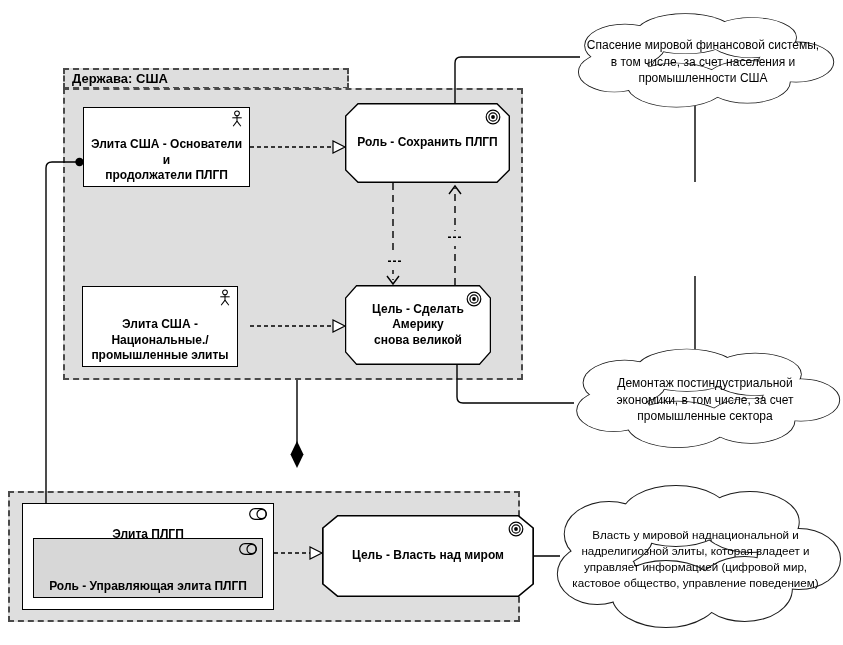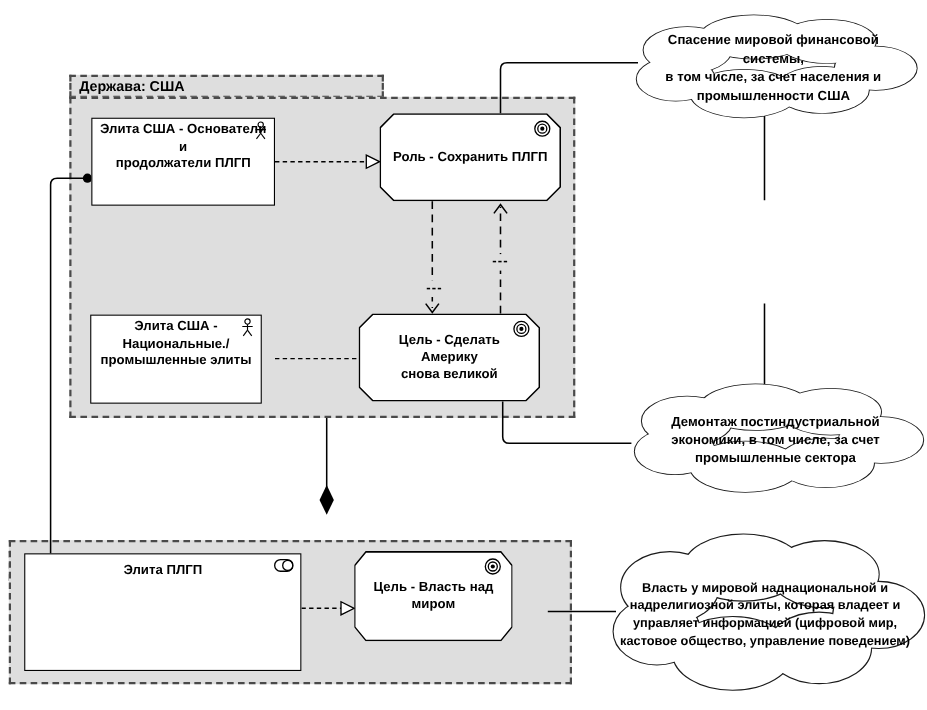--- a/index.html
+++ b/index.html
@@ -9,40 +9,40 @@
   .abs{position:absolute;}
   .ml{white-space:pre-line;}
 
   
   .grp{background:#DEDEDE;border:2px dashed #4a4a4a;box-sizing:border-box;}
   .grp-title{font-weight:bold;padding-left:7px;display:flex;align-items:center;
              box-sizing:border-box;height:100%;}
 
   
   .node{background:#fff;border:1.3px solid #000;box-sizing:border-box;
-        display:flex;align-items:flex-start;justify-content:center;text-align:center;
+        display:flex;align-items:flex-end;justify-content:center;text-align:center;
         font-size:12px;font-weight:bold;line-height:1.3;}
   .node.graybox{background:#D7D7D7;}
   .node .nlabel{padding:2px 6px;}
 
   
   .goal{box-sizing:border-box;}
   .goal svg.shape{position:absolute;inset:0;width:100%;height:100%;}
   .goal .shape polygon{fill:#fff;stroke:#000;stroke-width:1.4;}
   .goal .nlabel{position:absolute;inset:0;display:flex;align-items:center;
         justify-content:center;text-align:center;font-size:12px;font-weight:bold;
         line-height:1.3;padding:0 10px;}
 
   
   .cloud svg.cshape{position:absolute;inset:0;width:100%;height:100%;}
   .cloud use{stroke:#1b1b1b;stroke-width:2;}
   .cloud use.nostroke{stroke:none;}
   .cloud.magenta use{stroke:#333;stroke-width:2.8;}
   .cloud .cloud-text{position:absolute;inset:0;display:flex;align-items:center;
-        justify-content:center;text-align:center;font-size:12px;font-weight:bold;
+        justify-content:center;text-align:center;font-size:12px;font-weight:normal;
         line-height:1.4;padding:0 14px;}
 
   
   .corner-icon{position:absolute;}
   .icon-stroke{stroke:#000;fill:none;stroke-width:1.2;}
 
   
   .elabel{width:32px;height:15px;background:#DEDEDE;text-align:center;
           font-size:12px;font-weight:bold;line-height:13px;letter-spacing:1px;}
 
@@ -145,43 +145,50 @@
       <polygon points="13,0.7 152,0.7 164.3,13 164.3,67 152,79.3 13,79.3 0.7,67 0.7,13"></polygon>
     </svg>
     <svg class="corner-icon" style="right:9px;top:6px;" width="16" height="16" viewBox="0 0 16 16">
       <circle class="icon-stroke" cx="8" cy="8" r="6.8"></circle>
       <circle class="icon-stroke" cx="8" cy="8" r="4.1"></circle>
       <circle cx="8" cy="8" r="1.9" fill="#000"></circle>
     </svg>
     <div class="nlabel ml">Роль - Сохранить ПЛГП</div>
   </div>
 
-  <div class="abs goal" style="left:326px;top:285px;width:165px;height:80px;">
+  <div class="abs goal" style="left:345px;top:285px;width:146px;height:80px;">
     <svg class="shape" viewBox="0 0 165 80" preserveAspectRatio="none">
       <polygon points="13,0.7 152,0.7 164.3,13 164.3,67 152,79.3 13,79.3 0.7,67 0.7,13"></polygon>
     </svg>
     <svg class="corner-icon" style="right:9px;top:6px;" width="16" height="16" viewBox="0 0 16 16">
       <circle class="icon-stroke" cx="8" cy="8" r="6.8"></circle>
       <circle class="icon-stroke" cx="8" cy="8" r="4.1"></circle>
       <circle cx="8" cy="8" r="1.9" fill="#000"></circle>
     </svg>
     <div class="nlabel ml">Цель - Сделать Америку
 снова великой</div>
   </div>
 
   <div class="abs node" style="left:22px;top:503px;width:252px;height:107px;align-items:flex-start;">
     <svg class="corner-icon" style="right:6px;top:4px;" width="18" height="12" viewBox="0 0 18 12">
       <rect class="icon-stroke" x="0.7" y="0.7" width="16.6" height="10.6" rx="5.3" fill="#fff"></rect>
       <circle class="icon-stroke" cx="12.6" cy="6" r="4.6"></circle>
     </svg>
-    <div style="margin-top:7px;">Элита ПЛГП</div>
-  </div>
-
-
-  <div class="abs goal" style="left:322px;top:501px;width:144px;height:82px;">
+    <div style="margin-top:23px;">Элита ПЛГП</div>
+  </div>
+
+  <div class="abs node graybox" style="left:33px;top:538px;width:230px;height:60px;">
+    <svg class="corner-icon" style="right:5px;top:4px;" width="18" height="12" viewBox="0 0 18 12">
+      <rect class="icon-stroke" x="0.7" y="0.7" width="16.6" height="10.6" rx="5.3" fill="#fff"></rect>
+      <circle class="icon-stroke" cx="12.6" cy="6" r="4.6"></circle>
+    </svg>
+    <div class="nlabel ml">Роль - Управляющая элита ПЛГП</div>
+  </div>
+
+  <div class="abs goal" style="left:322px;top:515px;width:212px;height:82px;">
     <svg class="shape" viewBox="0 0 176 82" preserveAspectRatio="none">
       <polygon points="13,0.7 163,0.7 175.3,13 175.3,69 163,81.3 13,81.3 0.7,69 0.7,13"></polygon>
     </svg>
     <svg class="corner-icon" style="right:10px;top:6px;" width="16" height="16" viewBox="0 0 16 16">
       <circle class="icon-stroke" cx="8" cy="8" r="6.8"></circle>
       <circle class="icon-stroke" cx="8" cy="8" r="4.1"></circle>
       <circle cx="8" cy="8" r="1.9" fill="#000"></circle>
     </svg>
     <div class="nlabel ml">Цель - Власть над миром</div>
   </div>

